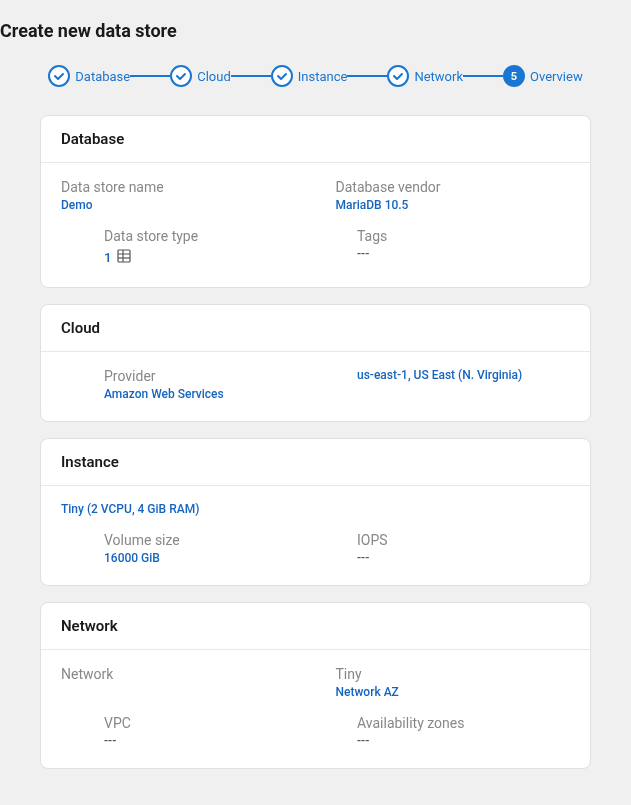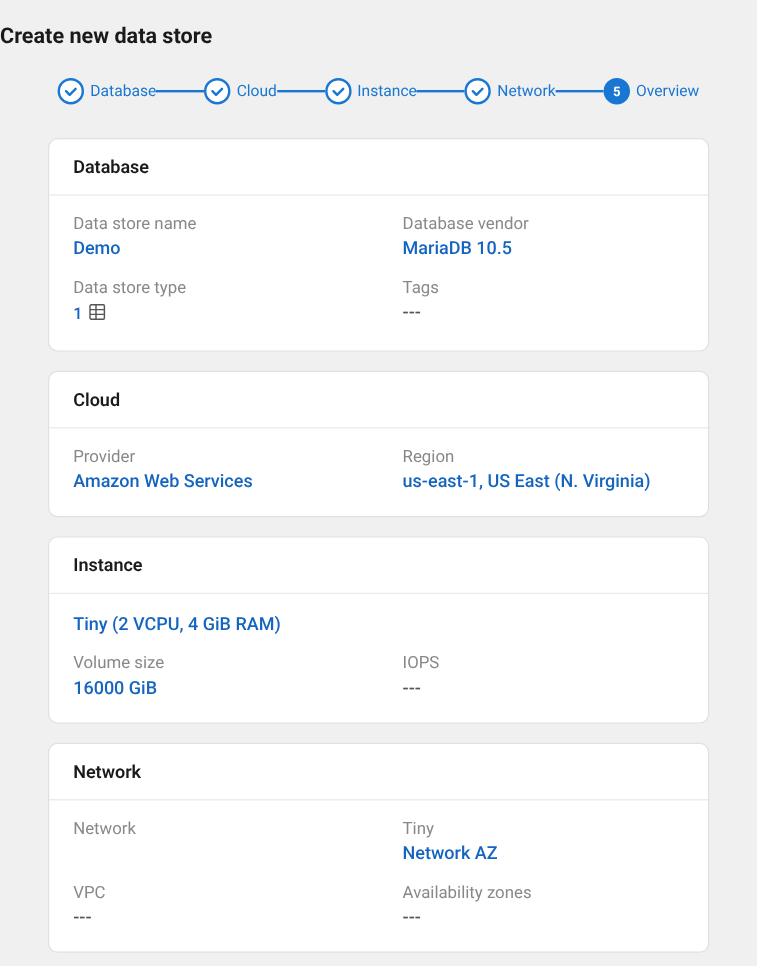--- a/index.html
+++ b/index.html
@@ -114,35 +114,36 @@
     }
 
     .field-row {
       display: flex;
       gap: 40px;
       margin-bottom: 16px;
     }
 
     .field-row:last-child {
       margin-bottom: 0;
+      margin-left: 43px;
     }
 
     .field {
       flex: 1;
       min-width: 0;
     }
 
     .field-label {
       font-size: 14px;
       color: #888;
       margin-bottom: 3px;
     }
 
     .field-value {
-      font-size: 15px;
+      font-size: 12px;
       color: #1565c0;
       font-weight: 500;
     }
 
     .field-value.dark {
       color: #1a1a1a;
     }
 
     .field-value.muted {
       color: #555;
@@ -266,21 +267,20 @@
     <div class="card">
       <div class="card-header">Cloud</div>
       <div class="card-body">
 
         <div class="field-row">
           <div class="field">
             <div class="field-label">Provider</div>
             <div class="field-value">Amazon Web Services</div>
           </div>
           <div class="field">
-            <div class="field-label">Region</div>
             <div class="field-value">us-east-1, US East (N. Virginia)</div>
           </div>
         </div>
 
       </div>
     </div>
 
     <div class="card">
       <div class="card-header">Instance</div>
       <div class="card-body">

